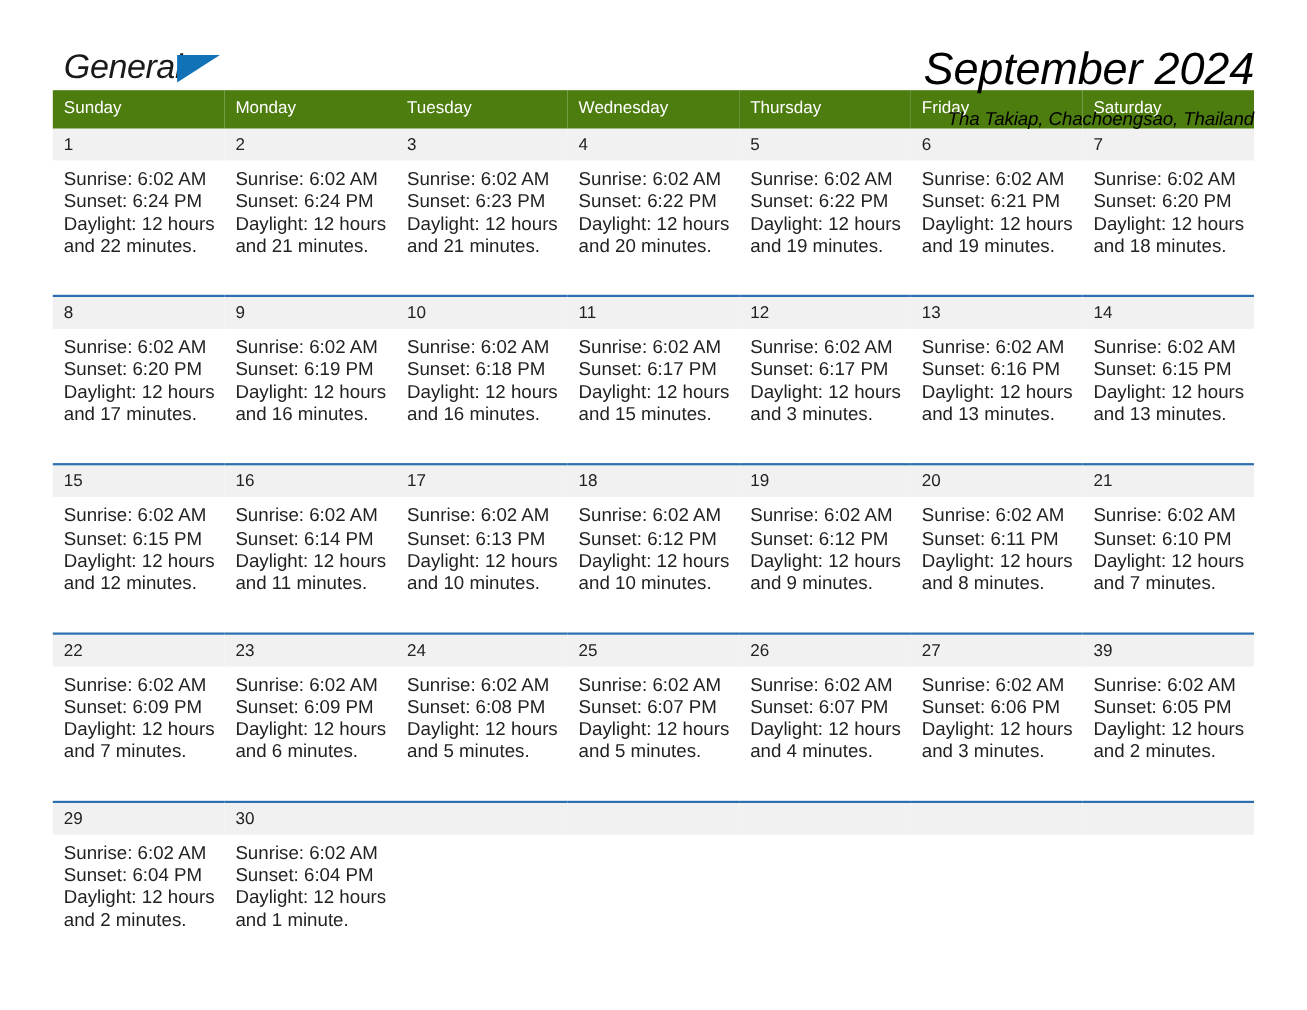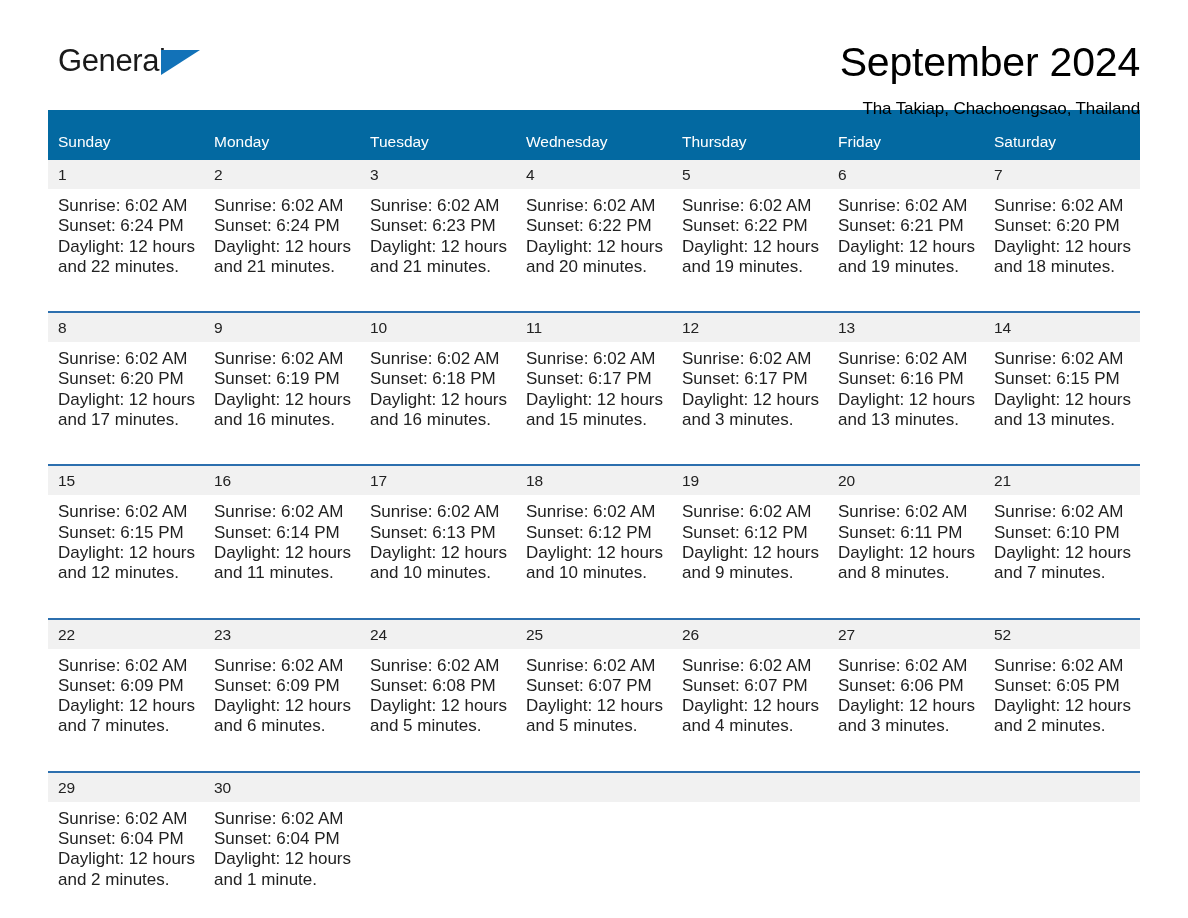--- a/index.html
+++ b/index.html
@@ -19,23 +19,24 @@
     position: relative;
     width: 1188px;
     height: 918px;
     box-sizing: border-box;
     padding: 0 48px;
   }
 
   
   .header {
     position: relative;
-    height: 110px;
+    height: 82px;
     padding-top: 38px;
     box-sizing: border-box;
+    font-style: italic;
   }
   .brand {
     position: absolute;
     left: 10px;
     top: 44px;
     width: 300px;
     height: 70px;
     user-select: none;
   }
   .brand-line1 {
@@ -87,27 +88,27 @@
 
   
   .calendar {
     width: 1092px;
     border-collapse: collapse;
     table-layout: fixed;
   }
   .calendar col { width: 156px; }
 
   .dow-row th {
-    background: #0369a1;
+    background: #4d7c0f;
     color: #ffffff;
     font-weight: normal;
     font-size: 15.5px;
     line-height: 18px;
     text-align: left;
-    padding: 23px 0 9px 10px;
+    padding: 8px 0 9px 10px;
     border: none;
   }
 
   .daynum-row td {
     background: #f1f1f1;
     border-top: 2px solid #2c6fae;
     padding: 5px 0 5px 10px;
     font-size: 15.5px;
     line-height: 19px;
     color: #222222;
@@ -332,21 +333,21 @@
         </td>
       </tr>
 
       <tr class="daynum-row">
         <td>22</td>
         <td>23</td>
         <td>24</td>
         <td>25</td>
         <td>26</td>
         <td>27</td>
-        <td>52</td>
+        <td>39</td>
       </tr>
       <tr class="info-row">
         <td>
           <span class="info-line">Sunrise: 6:02 AM</span>
           <span class="info-line">Sunset: 6:09 PM</span>
           <span class="info-line">Daylight: 12 hours</span>
           <span class="info-line">and 7 minutes.</span>
         </td>
         <td>
           <span class="info-line">Sunrise: 6:02 AM</span>

